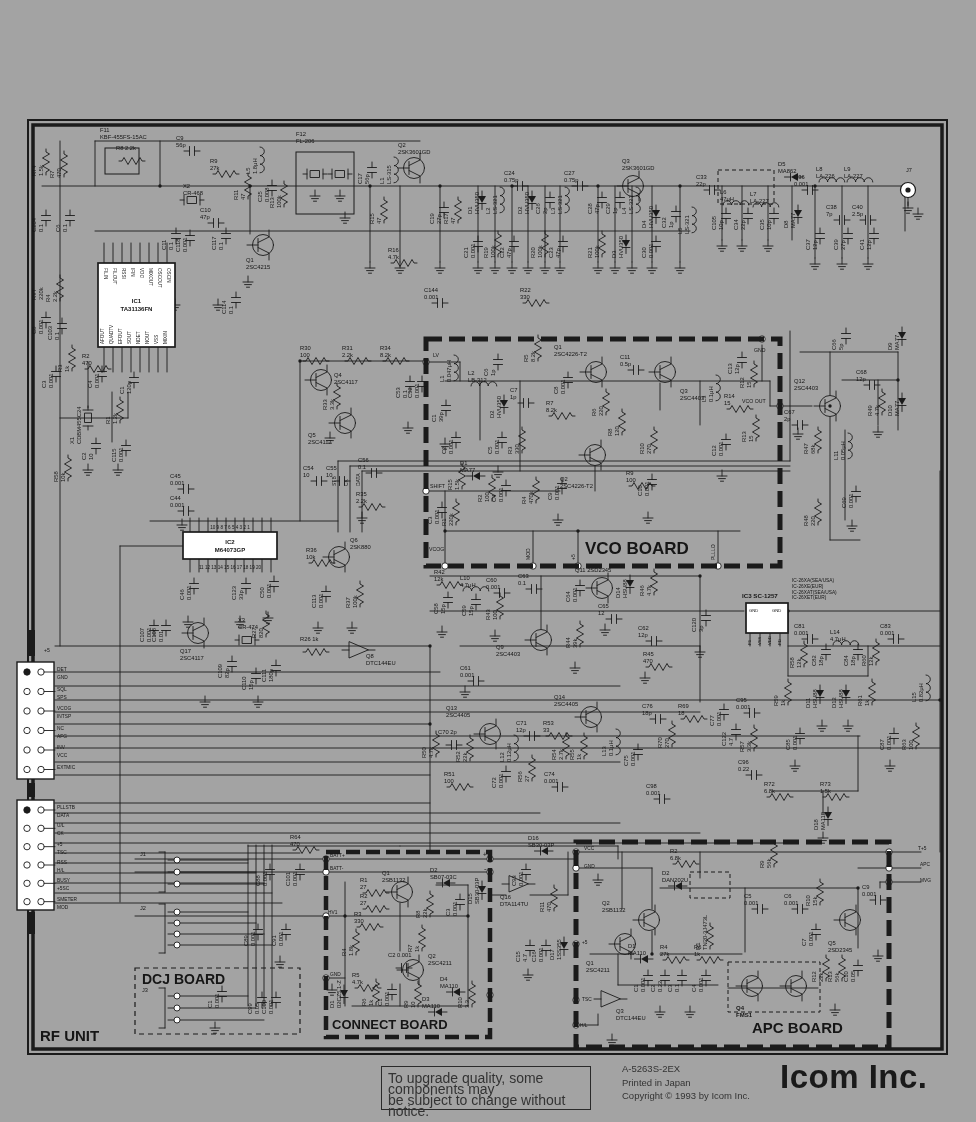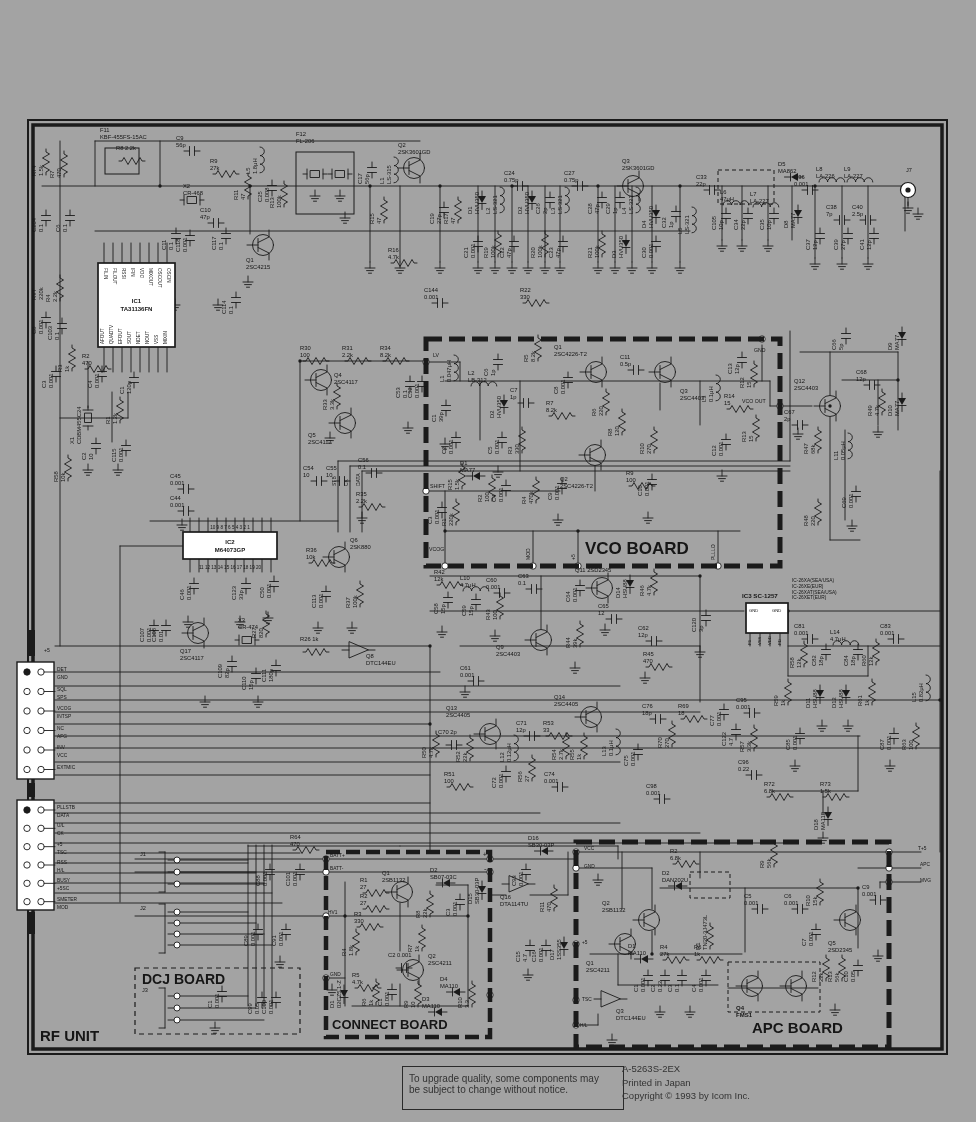--- a/index.html
+++ b/index.html
@@ -1,22 +1,22 @@
 <!DOCTYPE html>
 <html><head>
 <meta charset="utf-8">
 <style>
   html,body{margin:0;padding:0;background:#e8e8e6;}
   #sheet{position:relative;width:976px;height:1122px;background:#a3a3a3;overflow:hidden;
          font-family:"Liberation Sans",sans-serif;}
   svg text{font-family:"Liberation Sans",sans-serif;fill:#161616;}
   .ln{stroke:#1b1b1b;stroke-width:0.9;fill:none;stroke-linecap:round;}
   .footer-abs{position:absolute;color:#222;}
-  #note-box{left:402px;top:1066px;width:202px;height:36px;border:1.2px solid #2a2a2a;
-            font-size:10px;line-height:11px;padding:6px 12px 0 6px;color:#333;}
+  #note-box{left:381px;top:1066px;width:202px;height:36px;border:1.2px solid #2a2a2a;
+            font-size:14px;line-height:11px;padding:6px 0 0 6px;color:#333;}
   #doc-block{left:622px;top:1062px;font-size:9.5px;line-height:13.5px;color:#333;}
   #logo{left:780px;top:1058px;font-size:33px;font-weight:700;letter-spacing:0.5px;color:#1a1a1a;}
 </style>
 </head>
 <body>
 
 <div id="sheet">
   <svg id="cv" width="976" height="1122" viewBox="0 0 976 1122">
       <rect x="28" y="120" width="919" height="934" fill="none" stroke="#1b1b1b" stroke-width="2"></rect>
       <rect x="33" y="125" width="909" height="924" fill="none" stroke="#1b1b1b" stroke-width="3.5"></rect>
@@ -1157,13 +1157,14 @@
     </svg>
   <div class="footer-abs" id="note-box">
     <div>To upgrade quality, some components may</div>
     <div>be subject to change without notice.</div>
   </div>
   <div class="footer-abs" id="doc-block">
     <div>A-5263S-2EX</div>
     <div>Printed in Japan</div>
     <div>Copyright © 1993 by Icom Inc.</div>
   </div>
+  <div class="footer-abs" id="logo">Icom Inc.</div>
 </div>
 
 </body></html>

